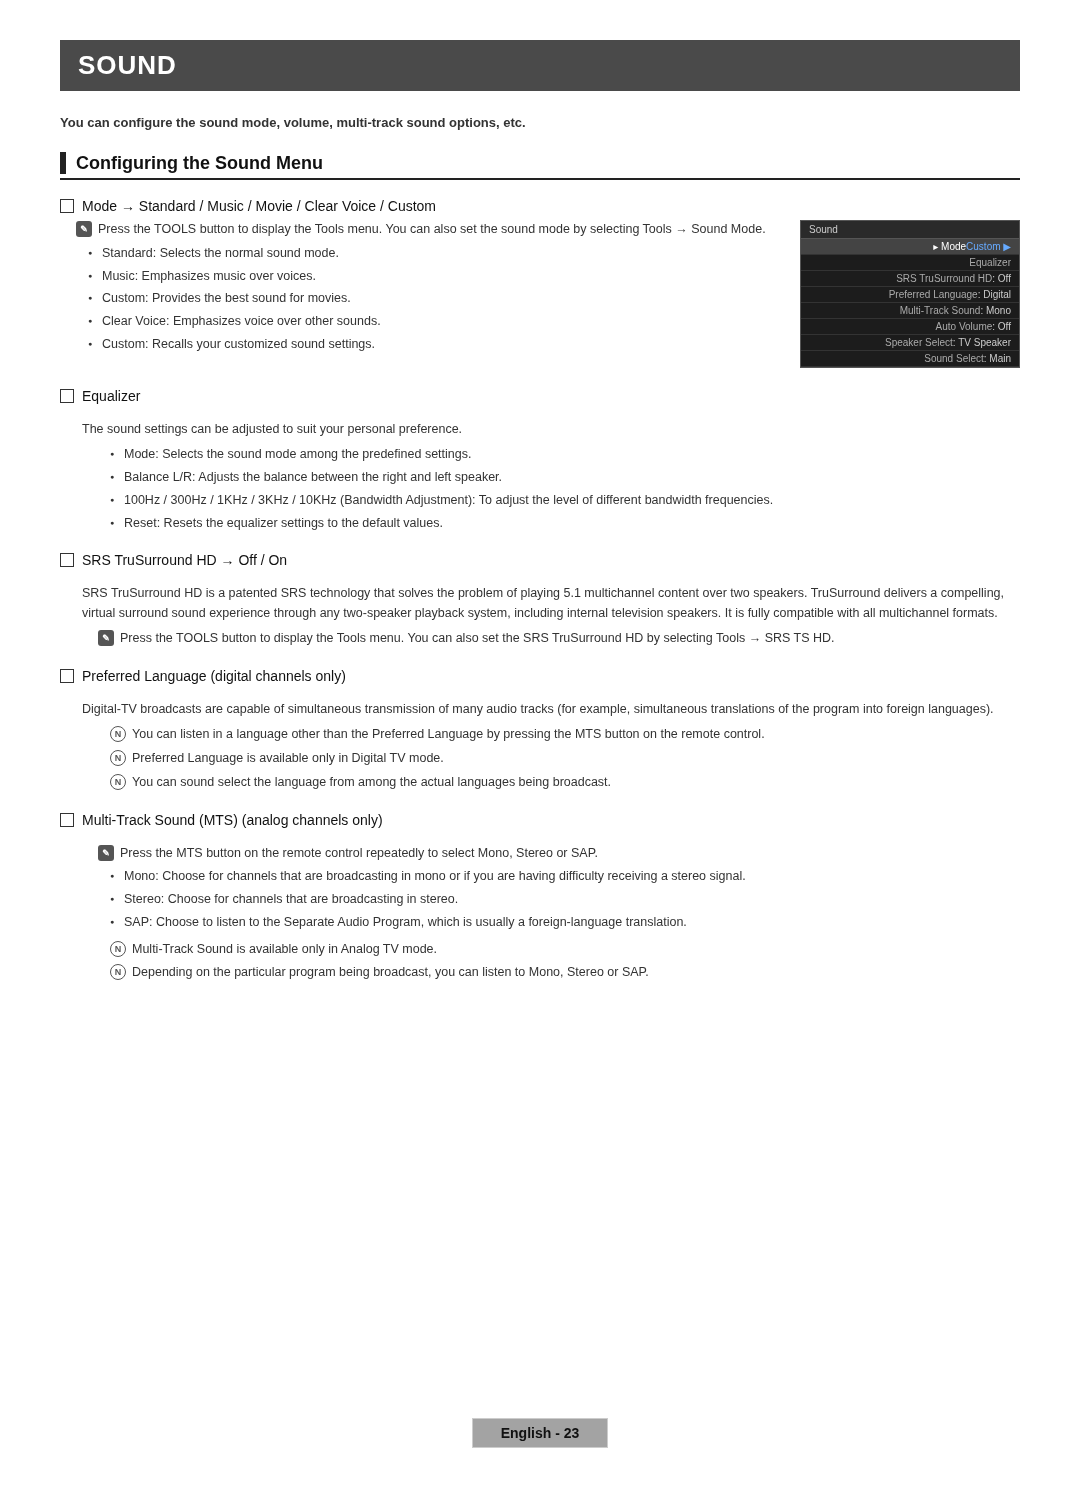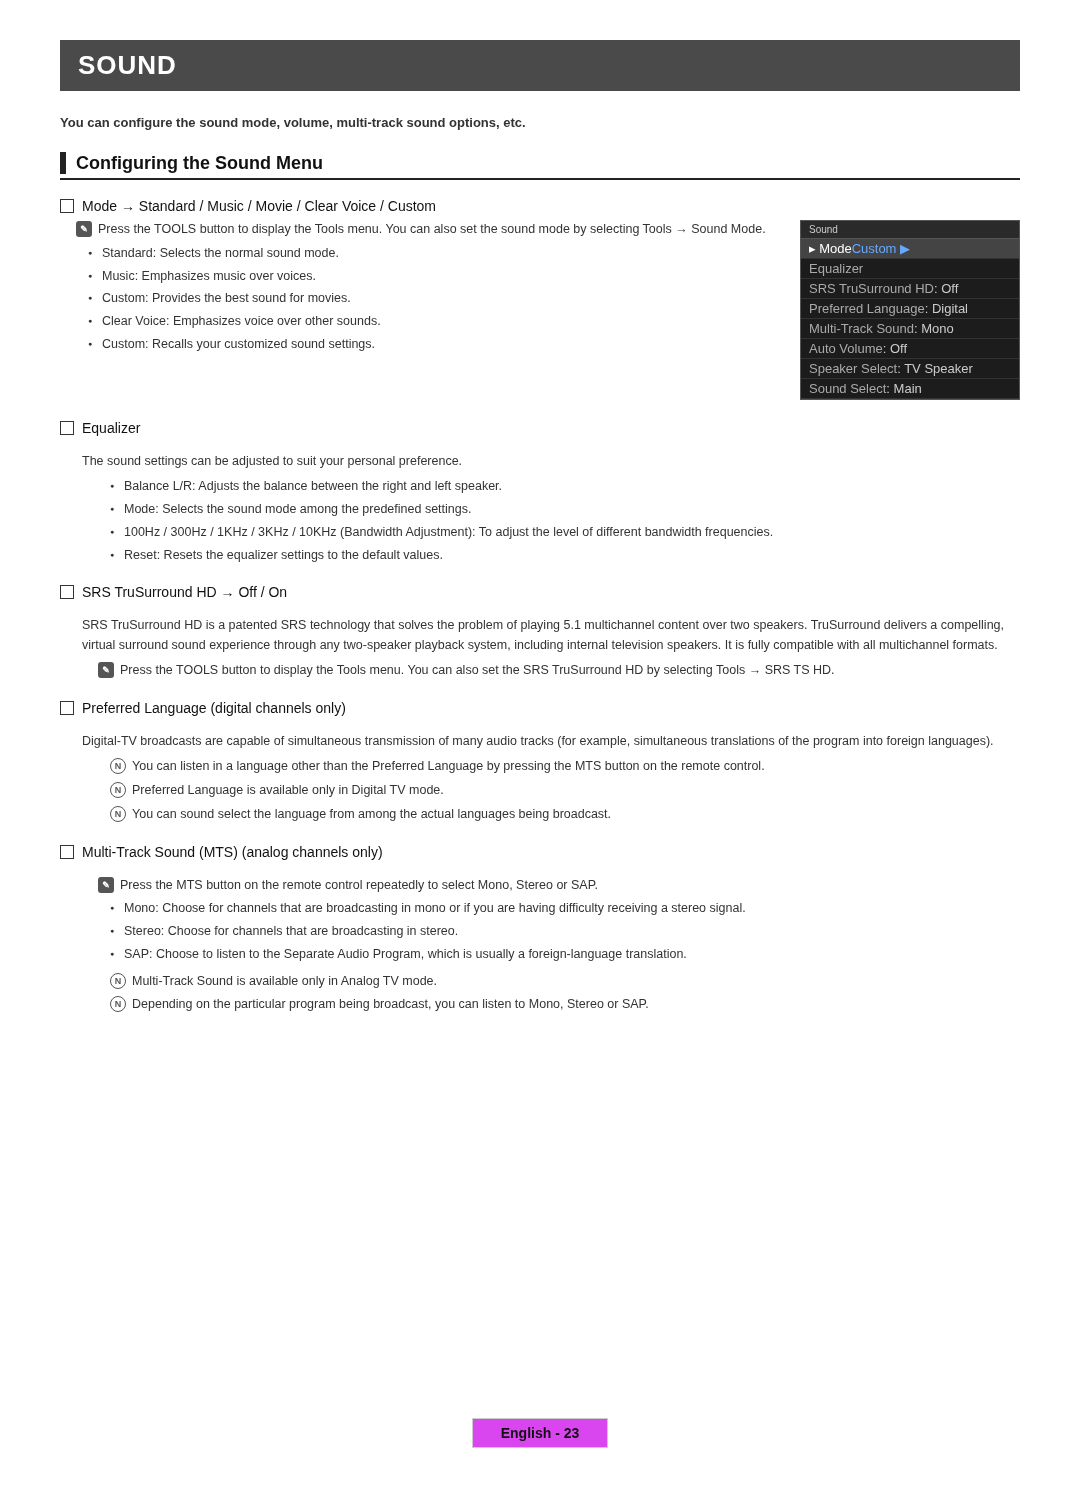--- a/index.html
+++ b/index.html
@@ -118,23 +118,23 @@
       color: #ccc;
       padding: 3px 8px;
       font-size: 10px;
       border-bottom: 1px solid #555;
       display: flex;
       justify-content: space-between;
     }
 
     .tv-menu-row {
       display: flex;
-      justify-content: flex-start;
+      justify-content: flex-end;
       padding: 2px 8px;
-      font-size: 13px;
+      font-size: 10px;
       border-bottom: 1px solid #333;
     }
 
     .tv-menu-row.highlighted {
       background: #444;
       color: #fff;
     }
 
     .tv-menu-row .label {
       color: #aaa;
@@ -248,21 +248,21 @@
     .page-footer {
       position: fixed;
       bottom: 40px;
       left: 0;
       right: 0;
       display: flex;
       justify-content: center;
     }
 
     .footer-badge {
-      background: #d946ef;
+      background: #a3a3a3;
       border: 1px solid #ccc;
       padding: 6px 28px;
       font-size: 14px;
       font-weight: bold;
       color: #111;
     }
 
     b {
       font-weight: normal;
     }
@@ -347,22 +347,22 @@
 </div>
 
 <div class="subsection">
   <div class="subsection-header">
     <div class="checkbox-icon"></div>
     <span class="subsection-title"><b>Equalizer</b></span>
   </div>
   <div class="subsection-body">
     <p class="body-text">The sound settings can be adjusted to suit your personal preference.</p>
     <ul class="bullet-list">
+      <li><b>Mode</b>: Selects the sound mode among the predefined settings.</li>
       <li><b>Balance L/R</b>: Adjusts the balance between the right and left speaker.</li>
-      <li><b>Mode</b>: Selects the sound mode among the predefined settings.</li>
       <li><b>100Hz / 300Hz / 1KHz / 3KHz / 10KHz</b> (Bandwidth Adjustment): To adjust the level of different bandwidth frequencies.</li>
       <li><b>Reset</b>: Resets the equalizer settings to the default values.</li>
     </ul>
   </div>
 </div>
 
 <div class="subsection">
   <div class="subsection-header">
     <div class="checkbox-icon"></div>
     <span class="subsection-title"><b>SRS TruSurround HD → Off / On</b></span>

